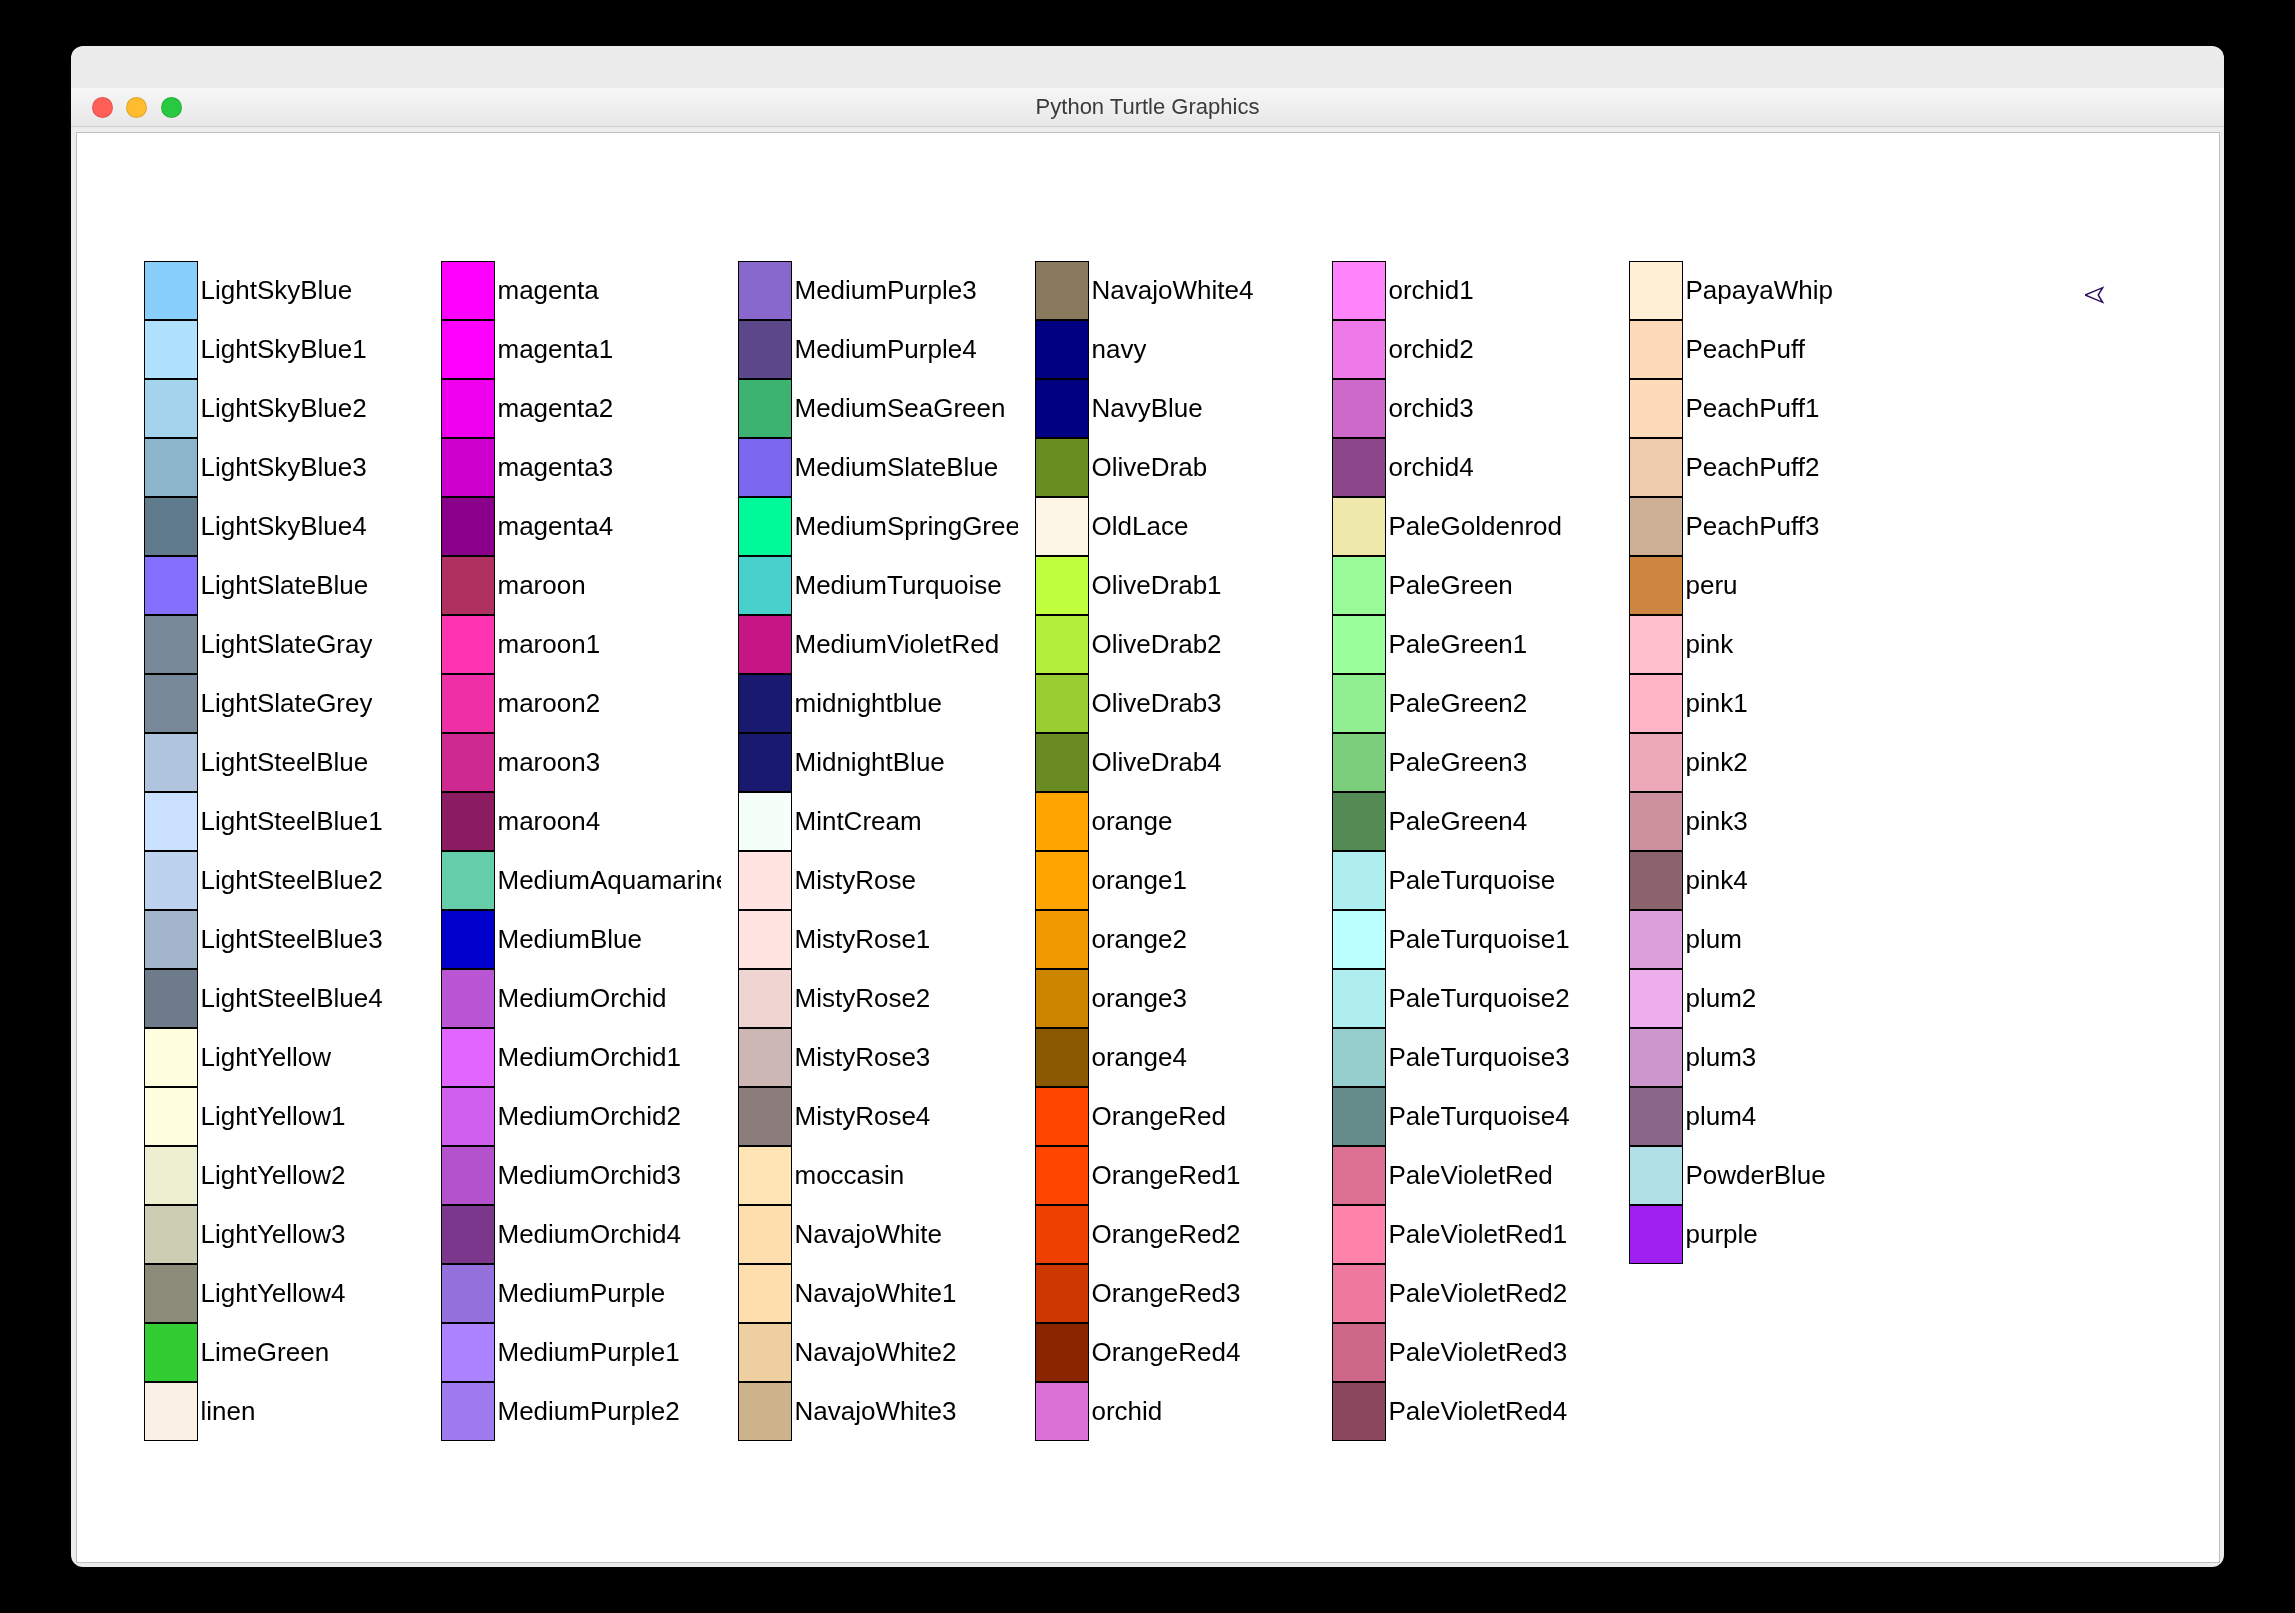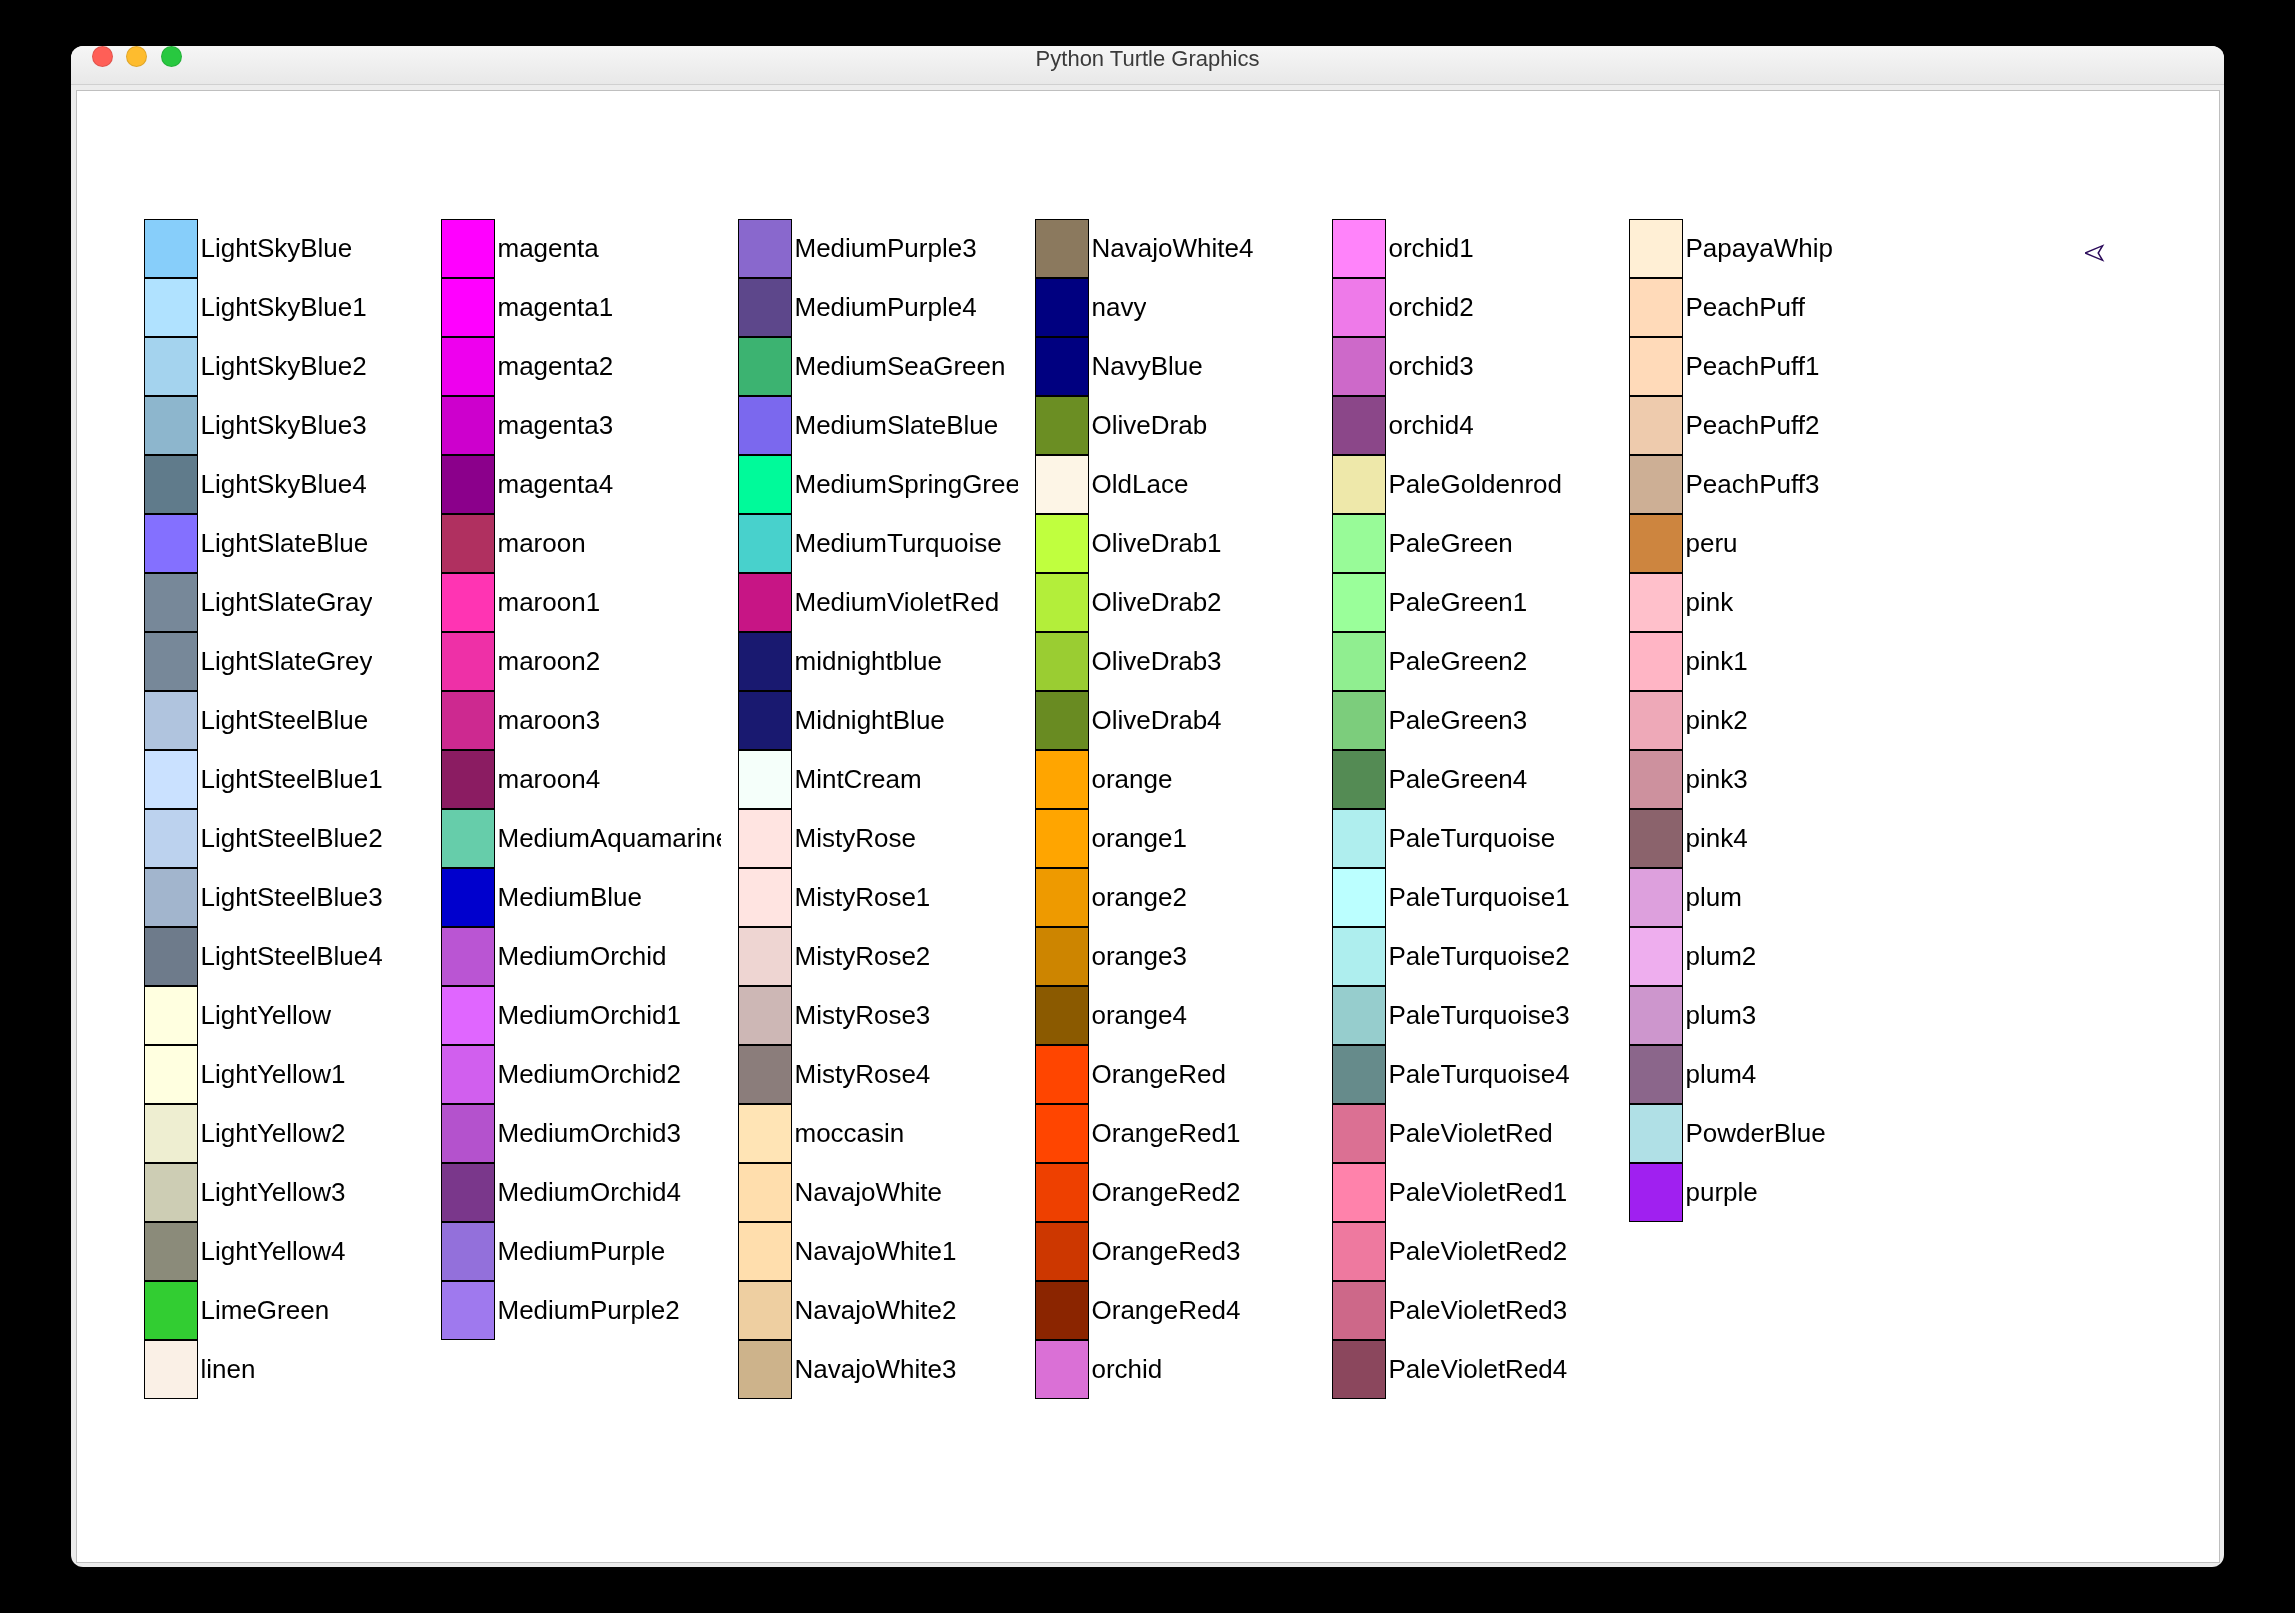--- a/index.html
+++ b/index.html
@@ -21,23 +21,24 @@
       box-shadow: 0 30px 74px rgba(0,0,0,0.6);
       display: flex;
       flex-direction: column;
       overflow: hidden;
     }
     .titlebar {
       height: 39px;
       background: linear-gradient(#f6f6f6, #e8e8e8);
       border-bottom: 0.7px solid #d0d0d0;
       display: flex;
-      align-items: flex-start;
+      align-items: center;
       position: relative;
       flex-shrink: 0;
+      margin-top: 42px;
     }
     .traffic {
       display: flex;
       gap: 13.4px;
       margin-left: 21px;
     }
     .dot {
       width: 21px; height: 21px;
       border-radius: 50%;
     }
@@ -263,20 +264,24 @@
           </div>
           <div class="row">
             <div class="swatch" title="MediumOrchid4" style="background: rgb(122, 55, 139);"></div>
             <div class="label">MediumOrchid4</div>
           </div>
           <div class="row">
             <div class="swatch" title="MediumPurple" style="background: rgb(147, 112, 219);"></div>
             <div class="label">MediumPurple</div>
           </div>
           <div class="row">
+            <div class="swatch" title="MediumPurple1" style="background: rgb(171, 130, 255);"></div>
+            <div class="label">MediumPurple1</div>
+          </div>
+          <div class="row">
             <div class="swatch" title="MediumPurple2" style="background: rgb(159, 121, 238);"></div>
             <div class="label">MediumPurple2</div>
           </div>
         </div>
         <div class="col">
           <div class="row">
             <div class="swatch" title="MediumPurple3" style="background: rgb(137, 104, 205);"></div>
             <div class="label">MediumPurple3</div>
           </div>
           <div class="row">

